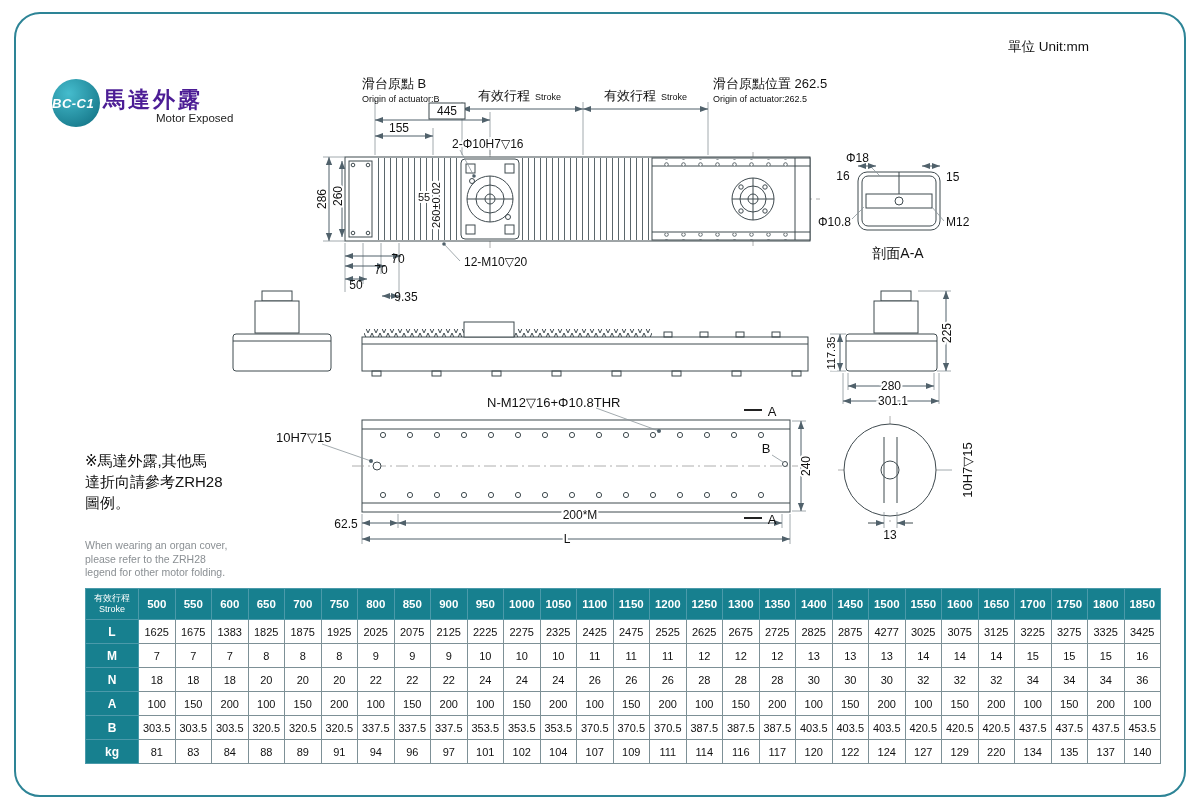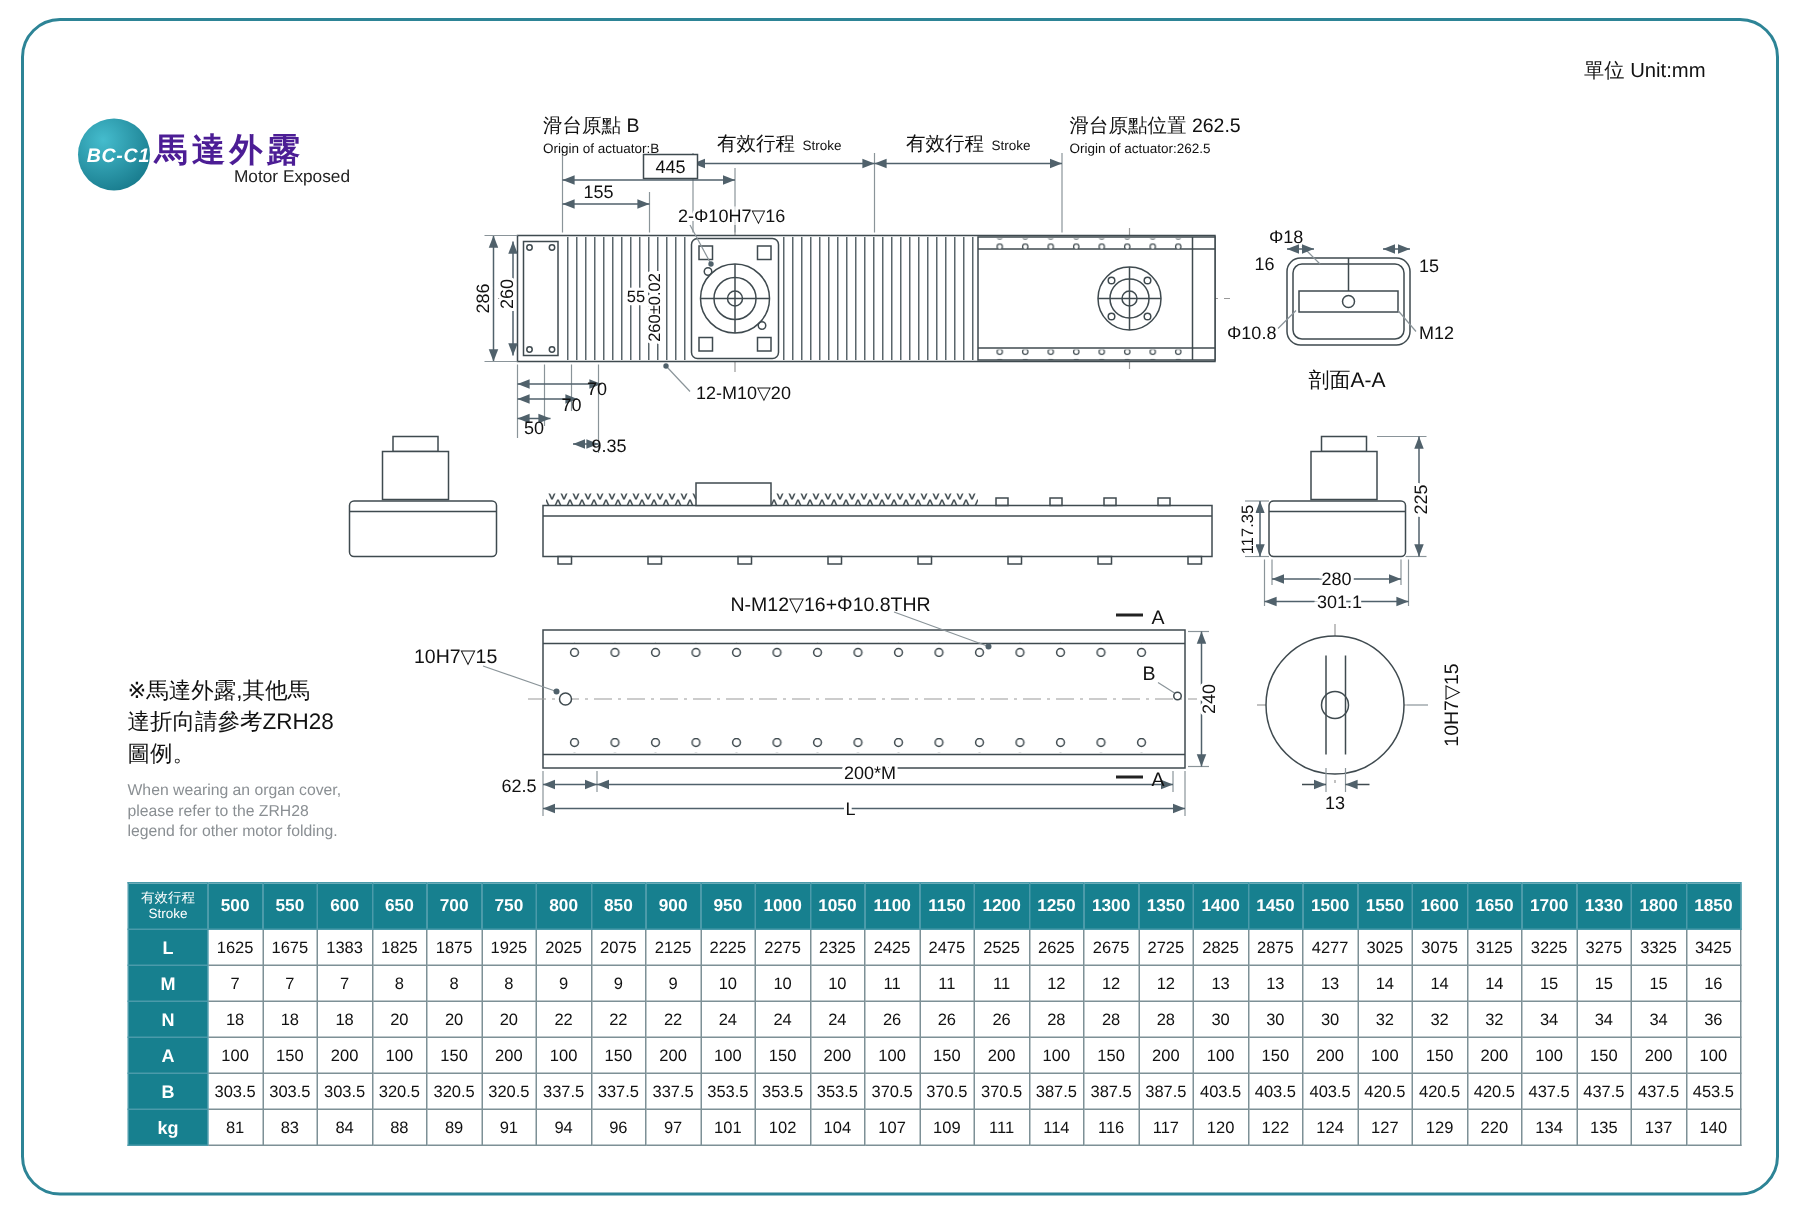--- a/index.html
+++ b/index.html
@@ -1,30 +1,30 @@
 <!DOCTYPE html>
 <html><head>
 <meta charset="utf-8">
 <style>
   html,body{margin:0;padding:0;background:#fff;}
   .page{position:relative;width:1200px;height:809px;background:#fff;overflow:hidden;
         font-family:"Liberation Sans","DejaVu Sans",sans-serif;color:#111;}
   .frame{position:absolute;left:14px;top:12px;right:14px;bottom:12px;
          border:2px solid #2d8496;border-radius:26px;pointer-events:none;}
-  .unit{position:absolute;left:1008px;top:38px;font-size:13.5px;color:#111;margin-left:48px;}
+  .unit{position:absolute;left:1008px;top:38px;font-size:13.5px;color:#111;}
   .badge{position:absolute;left:52px;top:79px;width:48px;height:48px;border-radius:50%;
          background:radial-gradient(circle at 35% 30%, #45bccd, #0d6b7d);
-         color:#fff;display:flex;align-items:center;justify-content:flex-end;
+         color:#fff;display:flex;align-items:center;justify-content:flex-start;
          font-weight:bold;font-style:italic;font-size:13px;letter-spacing:0.5px;}
   .title-zh{position:absolute;left:103px;top:85px;font-size:22px;font-weight:bold;
             letter-spacing:3px;color:#4c1d95;}
   .title-en{position:absolute;left:112px;top:112px;font-size:11.5px;color:#222;margin-left:44px;}
   .note{position:absolute;left:85px;top:450px;width:155px;}
   .note-zh div{font-size:15px;line-height:1.4;color:#111;}
-  .note-en{margin-top:8px;}
+  .note-en{margin-top:26px;}
   .note-en div{font-size:10.5px;line-height:1.3;color:#8a8f93;}
   
   .draw{position:absolute;left:0;top:0;}
   .draw text{font-family:"Liberation Sans","DejaVu Sans",sans-serif;fill:#111;}
   .t9{font-size:9px;fill:#666;}
   .t11{font-size:11px;}
   .t12{font-size:12px;}
   .t13{font-size:13px;}
   .t14{font-size:14px;}
   .halo{stroke:#fff;stroke-width:4px;paint-order:stroke;}
@@ -332,21 +332,21 @@
           <th>1250</th>
           <th>1300</th>
           <th>1350</th>
           <th>1400</th>
           <th>1450</th>
           <th>1500</th>
           <th>1550</th>
           <th>1600</th>
           <th>1650</th>
           <th>1700</th>
-          <th>1330</th>
+          <th>1750</th>
           <th>1800</th>
           <th>1850</th>
         </tr>
         <tr>
           <th class="rowlabel">L</th>
           <td>1625</td>
           <td>1675</td>
           <td>1383</td>
           <td>1825</td>
           <td>1875</td>

